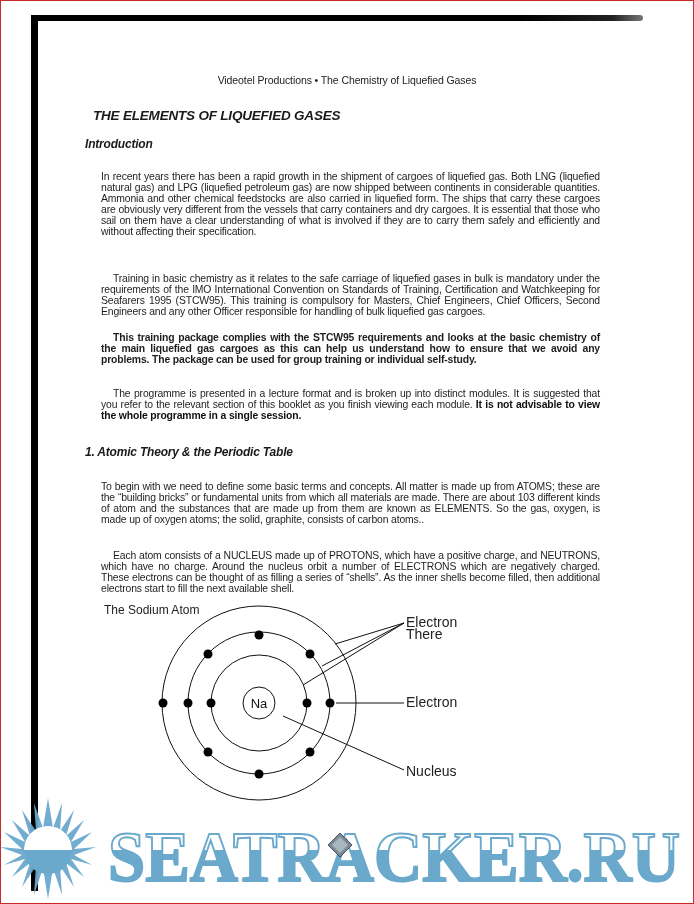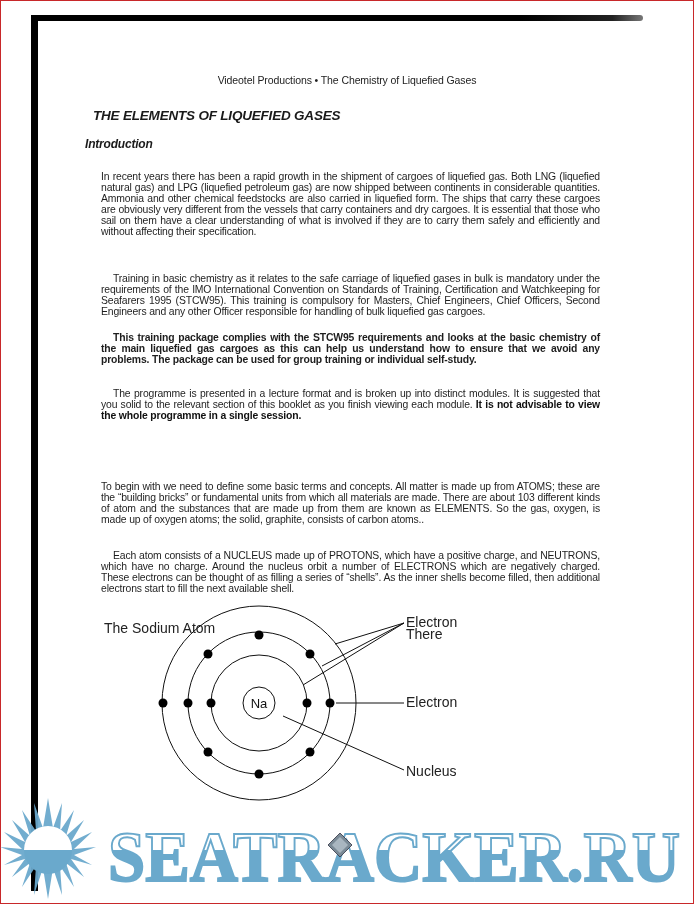--- a/index.html
+++ b/index.html
@@ -44,21 +44,21 @@
   .para {
     position: absolute; left: 93px; width: 499px;
     font-size: 10.4px; line-height: 11px;
     text-align: justify; margin: 8px; color: #1e1e1e;
     letter-spacing: -0.15px;
   }
   .para.indent { text-indent: 12px; }
   .para b { font-weight: bold; color: #111; }
 
   .diagram-caption {
-    position: absolute; left: 104px; top: 620px; font-size: 14px; color: #222;
+    position: absolute; left: 104px; top: 603px; font-size: 12px; color: #222;
   }
   .diagram { position: absolute; left: 0; top: 0; }
   .label { position: absolute; font-size: 14px; color: #222; line-height: 12px; }
 
   .watermark { position: absolute; left: 0; top: 795px; width: 694px; height: 109px; }
 </style>
 </head>
 <body>
 
 <div class="frame"></div>
@@ -69,22 +69,23 @@
 
   <div class="running-head">Videotel Productions • The Chemistry of Liquefied Gases</div>
 
   <h1 class="title">THE ELEMENTS OF LIQUEFIED GASES</h1>
 
   <h2 class="h2" style="top:137px;">Introduction</h2>
 
   <p class="para" style="top:163px;">In recent years there has been a rapid growth in the shipment of cargoes of liquefied gas. Both LNG (liquefied natural gas) and LPG (liquefied petroleum gas) are now shipped between continents in considerable quantities. Ammonia and other chemical feedstocks are also carried in liquefied form. The ships that carry these cargoes are obviously very different from the vessels that carry containers and dry cargoes. It is essential that those who sail on them have a clear understanding of what is involved if they are to carry them safely and efficiently and without affecting their specification.</p>
   <p class="para indent" style="top:265px;">Training in basic chemistry as it relates to the safe carriage of liquefied gases in bulk is mandatory under the requirements of the IMO International Convention on Standards of Training, Certification and Watchkeeping for Seafarers 1995 (STCW95). This training is compulsory for Masters, Chief Engineers, Chief Officers, Second Engineers and any other Officer responsible for handling of bulk liquefied gas cargoes.</p>
   <p class="para indent" style="top:324px;font-weight:bold;">This training package complies with the STCW95 requirements and looks at the basic chemistry of the main liquefied gas cargoes as this can help us understand how to ensure that we avoid any problems. The package can be used for group training or individual self-study.</p>
-  <p class="para indent" style="top:380px;"><span>The programme is presented in a lecture format and is broken up into distinct modules. It is suggested that you solid to the relevant section of this booklet as you finish viewing each module. </span><b>It is not advisable to view the whole programme in a single session.</b></p>
+  <p class="para indent" style="top:380px;"><span>The programme is presented in a lecture format and is broken up into distinct modules. It is suggested that you refer to the relevant section of this booklet as you finish viewing each module. </span><b>It is not advisable to view the whole programme in a single session.</b></p>
 
+  <h2 class="h2" style="top:445px;">1. Atomic Theory &amp; the Periodic Table</h2>
 
   <p class="para" style="top:473px;">To begin with we need to define some basic terms and concepts. All matter is made up from ATOMS; these are the “building bricks” or fundamental units from which all materials are made. There are about 103 different kinds of atom and the substances that are made up from them are known as ELEMENTS. So the gas, oxygen, is made up of oxygen atoms; the solid, graphite, consists of carbon atoms..</p>
   <p class="para indent" style="top:542px;">Each atom consists of a NUCLEUS made up of PROTONS, which have a positive charge, and NEUTRONS, which have no charge. Around the nucleus orbit a number of ELECTRONS which are negatively charged. These electrons can be thought of as filling a series of “shells”. As the inner shells become filled, then additional electrons start to fill the next available shell.</p>
 
   <div class="diagram-caption">The Sodium Atom</div>
 
   <svg class="diagram" width="694" height="904">
     <g fill="none" stroke="#111" stroke-width="1">
       <circle cx="259" cy="703" r="97"></circle>
       <circle cx="259" cy="703" r="71"></circle>

